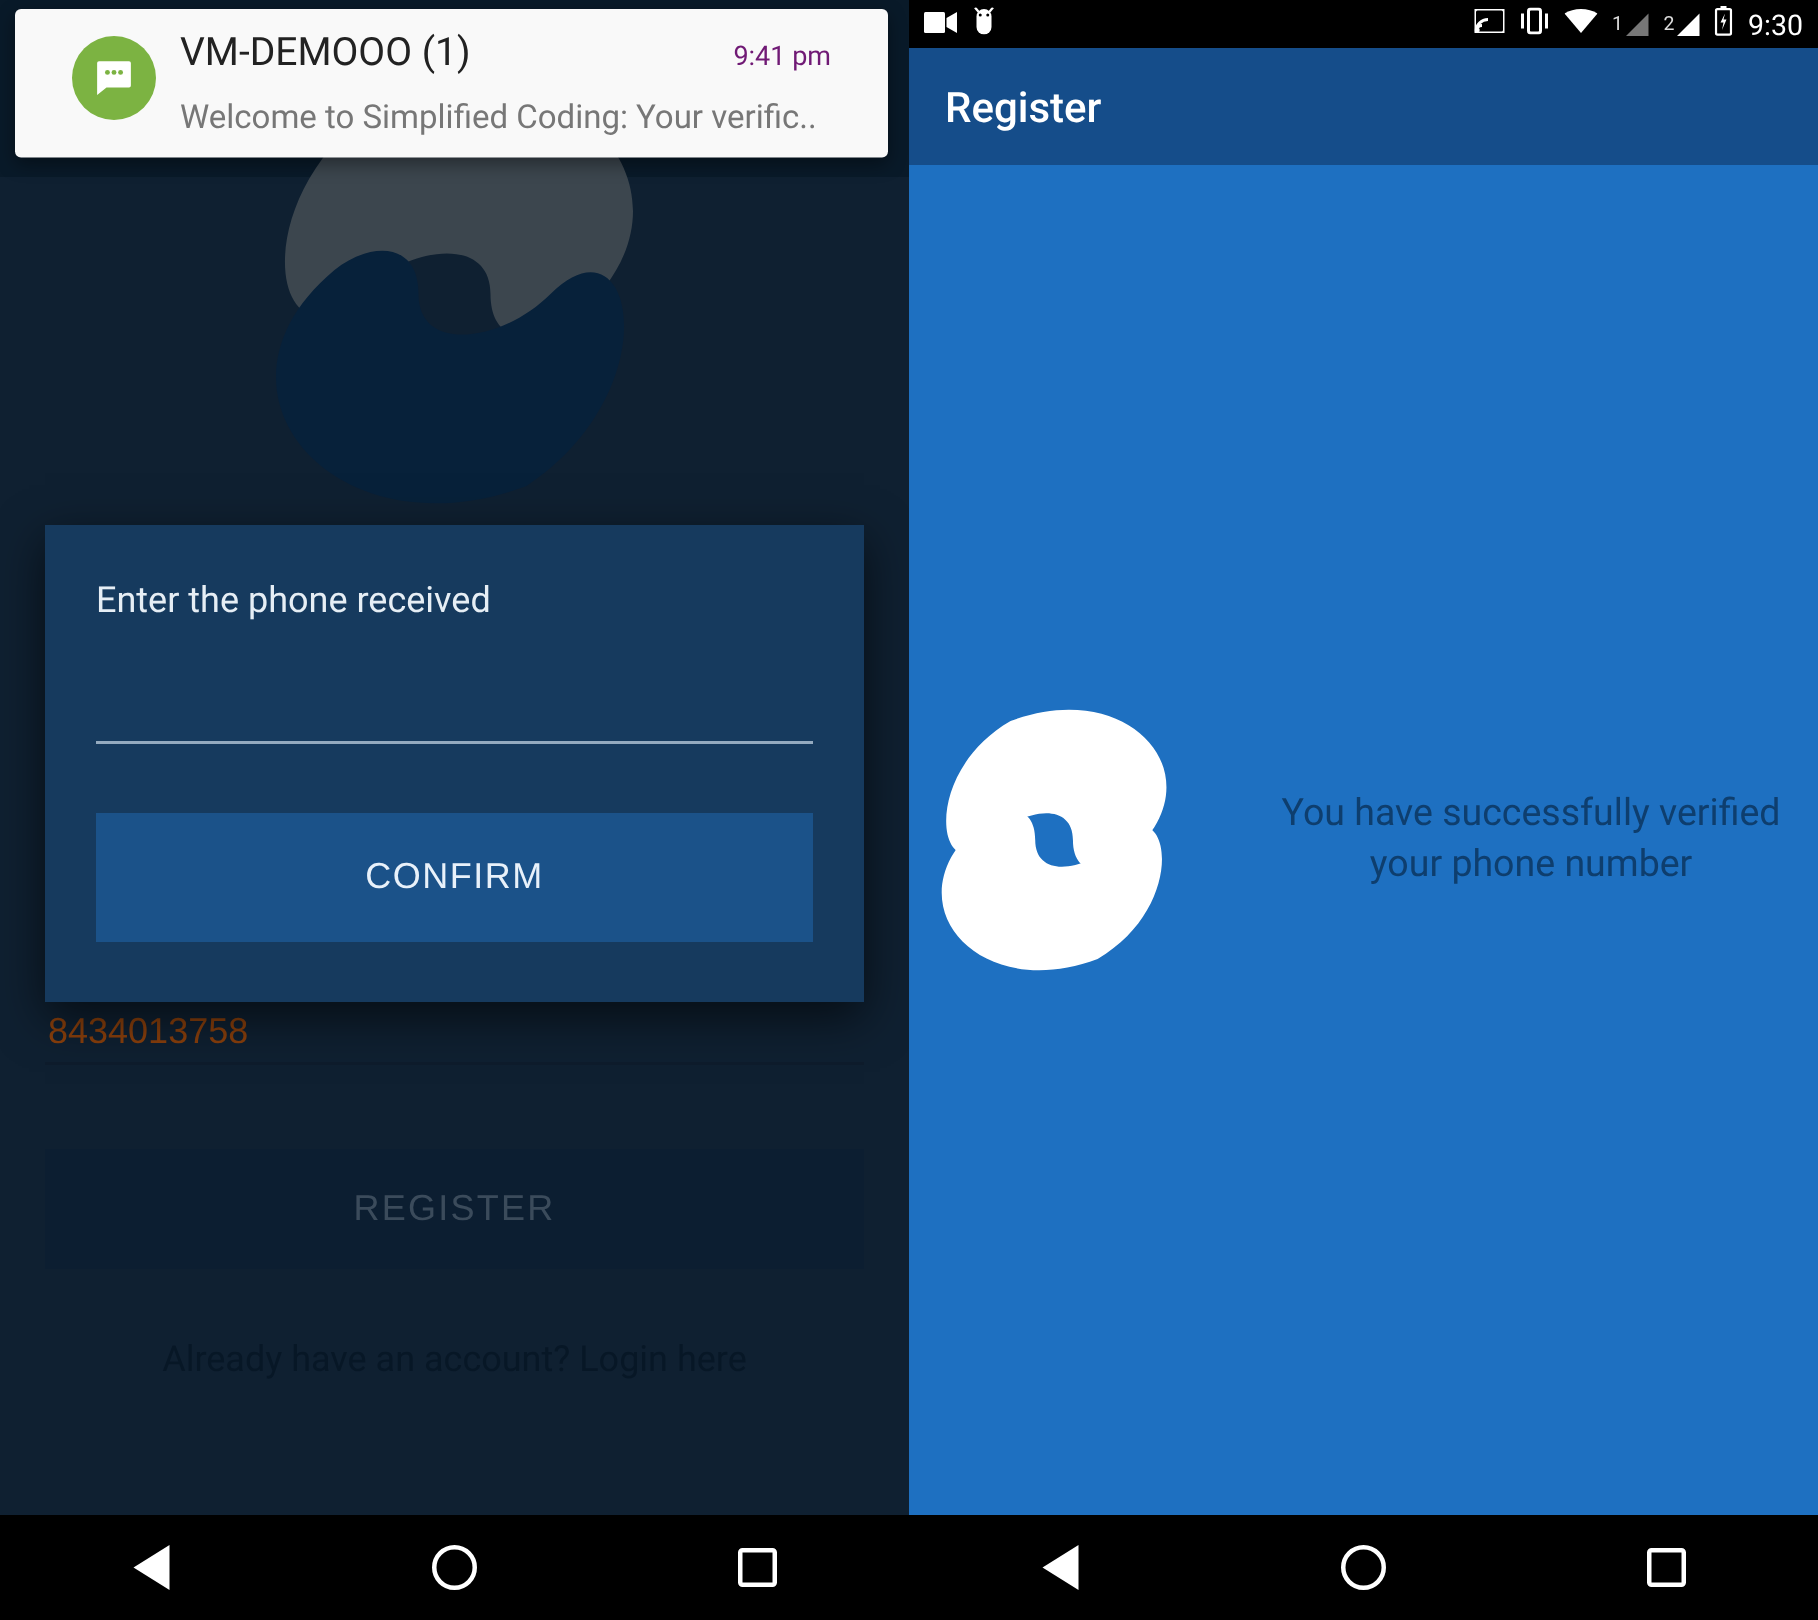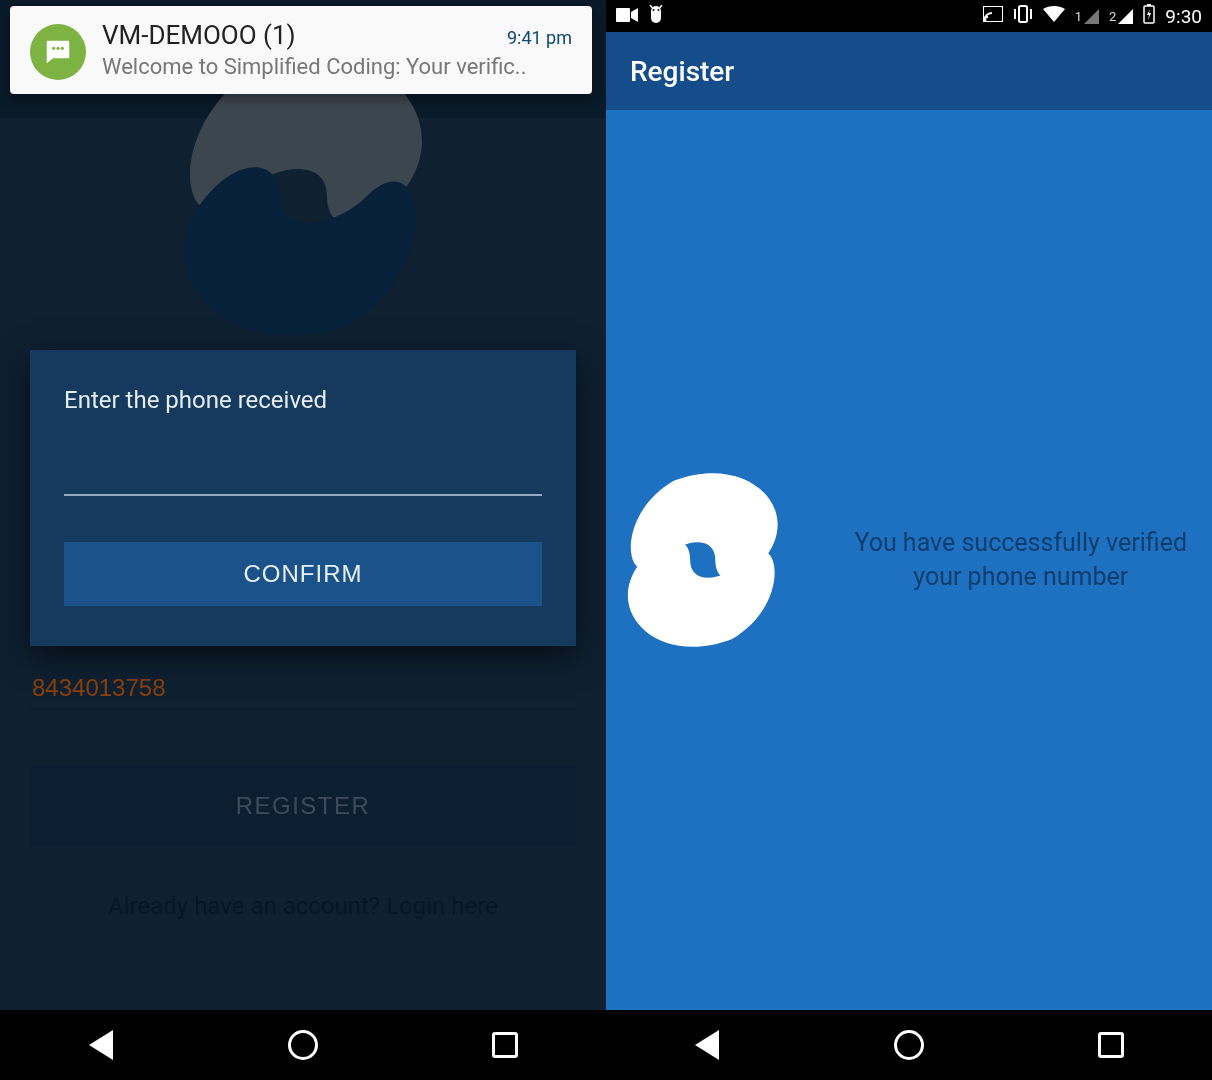--- a/index.html
+++ b/index.html
@@ -95,45 +95,45 @@
     position: absolute;
     top: 6px;
     left: 10px;
     right: 14px;
     background: #f9f9f9;
     border-radius: 4px;
     box-shadow: 0 4px 12px rgba(0,0,0,0.4);
     display: flex;
     align-items: flex-start;
     gap: 16px;
-    padding: 14px 20px;
+    padding: 14px 38px;
     z-index: 30;
   }
   .notif-icon {
     width: 56px;
     height: 56px;
     border-radius: 50%;
     background: #7cb342;
     display: flex;
     align-items: center;
     justify-content: center;
     flex-shrink: 0;
     margin-top:4px;
   }
   .notif-text { flex: 1; min-width: 0; }
   .notif-title-row { display: flex; justify-content: space-between; align-items: baseline; }
   .notif-title { font-size: 26px; color: #222; font-weight: 400; }
-  .notif-time-small { font-size: 18px; color: #0c4a6e; text-align: right; }
+  .notif-time-small { font-size: 18px; color: #701a75; text-align: right; }
   .notif-body {
     font-size: 22px;
     color: #777;
     white-space: nowrap;
     overflow: hidden;
     text-overflow: ellipsis;
-    margin-top: 4px;
+    margin-top: 16px;
   }
   
   .dialog {
     position: absolute;
     left: 30px;
     right: 30px;
     top: 350px;
     background: #163a5e;
     box-shadow: 0 10px 30px rgba(0,0,0,0.6);
     padding: 36px 34px 40px 34px;
@@ -150,21 +150,21 @@
     border: none;
     border-bottom: 2px solid #94aabf;
     height: 36px;
     outline: none;
     color: #fff;
     font-size: 22px;
     margin-bottom: 46px;
   }
   .confirm-btn {
     width: 100%;
-    height: 64px;
+    height: 86px;
     background: #1b5289;
     border: none;
     color: #e8f1fa;
     font-size: 24px;
     font-weight: 500;
     letter-spacing: 1px;
   }
   
   .phone-right .status-bar {
     height: 32px;

